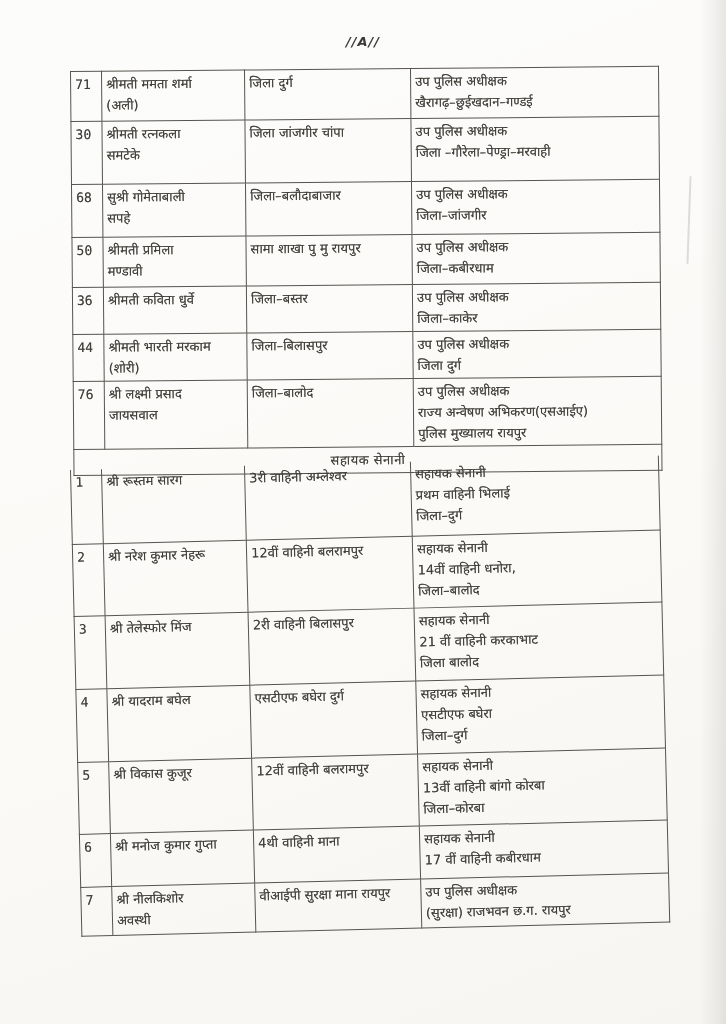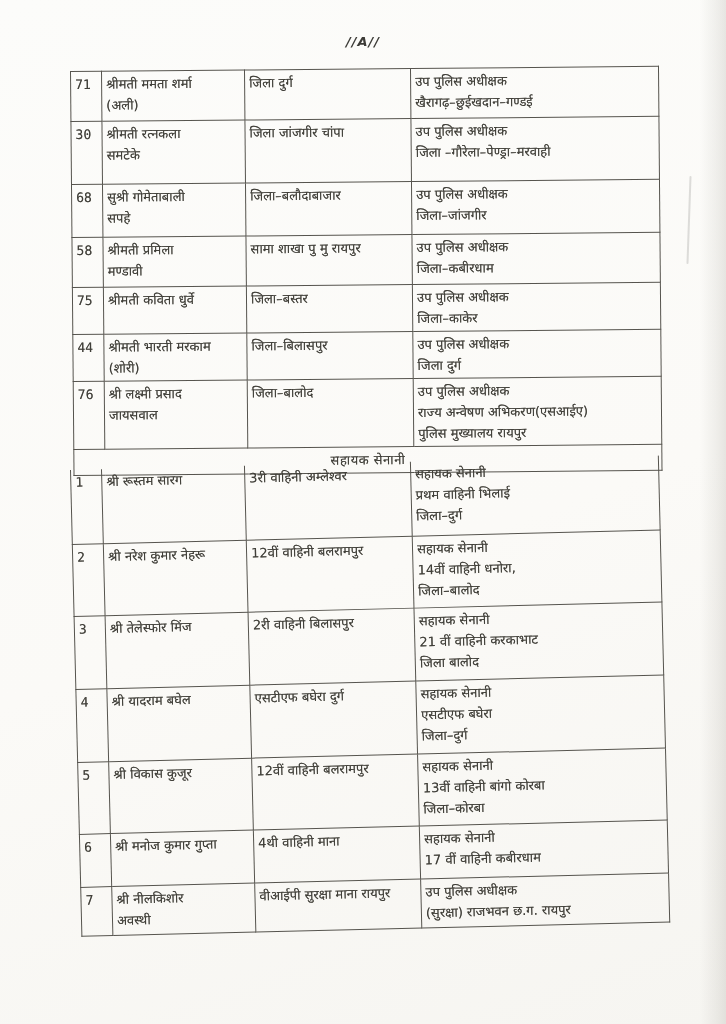--- a/index.html
+++ b/index.html
@@ -82,29 +82,29 @@
       </tr>
       <tr style="height:53px">
         <td class="sn">68</td>
         <td class="nm">सुश्री गोमेताबाली
 सपहे</td>
         <td class="fr">जिला–बलौदाबाजार</td>
         <td class="to">उप पुलिस अधीक्षक
 जिला–जांजगीर</td>
       </tr>
       <tr style="height:50px">
-        <td class="sn">58</td>
+        <td class="sn">50</td>
         <td class="nm">श्रीमती प्रमिला
 मण्डावी</td>
         <td class="fr">सामा शाखा पु मु रायपुर</td>
         <td class="to">उप पुलिस अधीक्षक
 जिला–कबीरधाम</td>
       </tr>
       <tr style="height:47px">
-        <td class="sn">75</td>
+        <td class="sn">36</td>
         <td class="nm">श्रीमती कविता धुर्वे</td>
         <td class="fr">जिला–बस्तर</td>
         <td class="to">उप पुलिस अधीक्षक
 जिला–काकेर</td>
       </tr>
       <tr style="height:47px">
         <td class="sn">44</td>
         <td class="nm">श्रीमती भारती मरकाम
 (शोरी)</td>
         <td class="fr">जिला–बिलासपुर</td>

